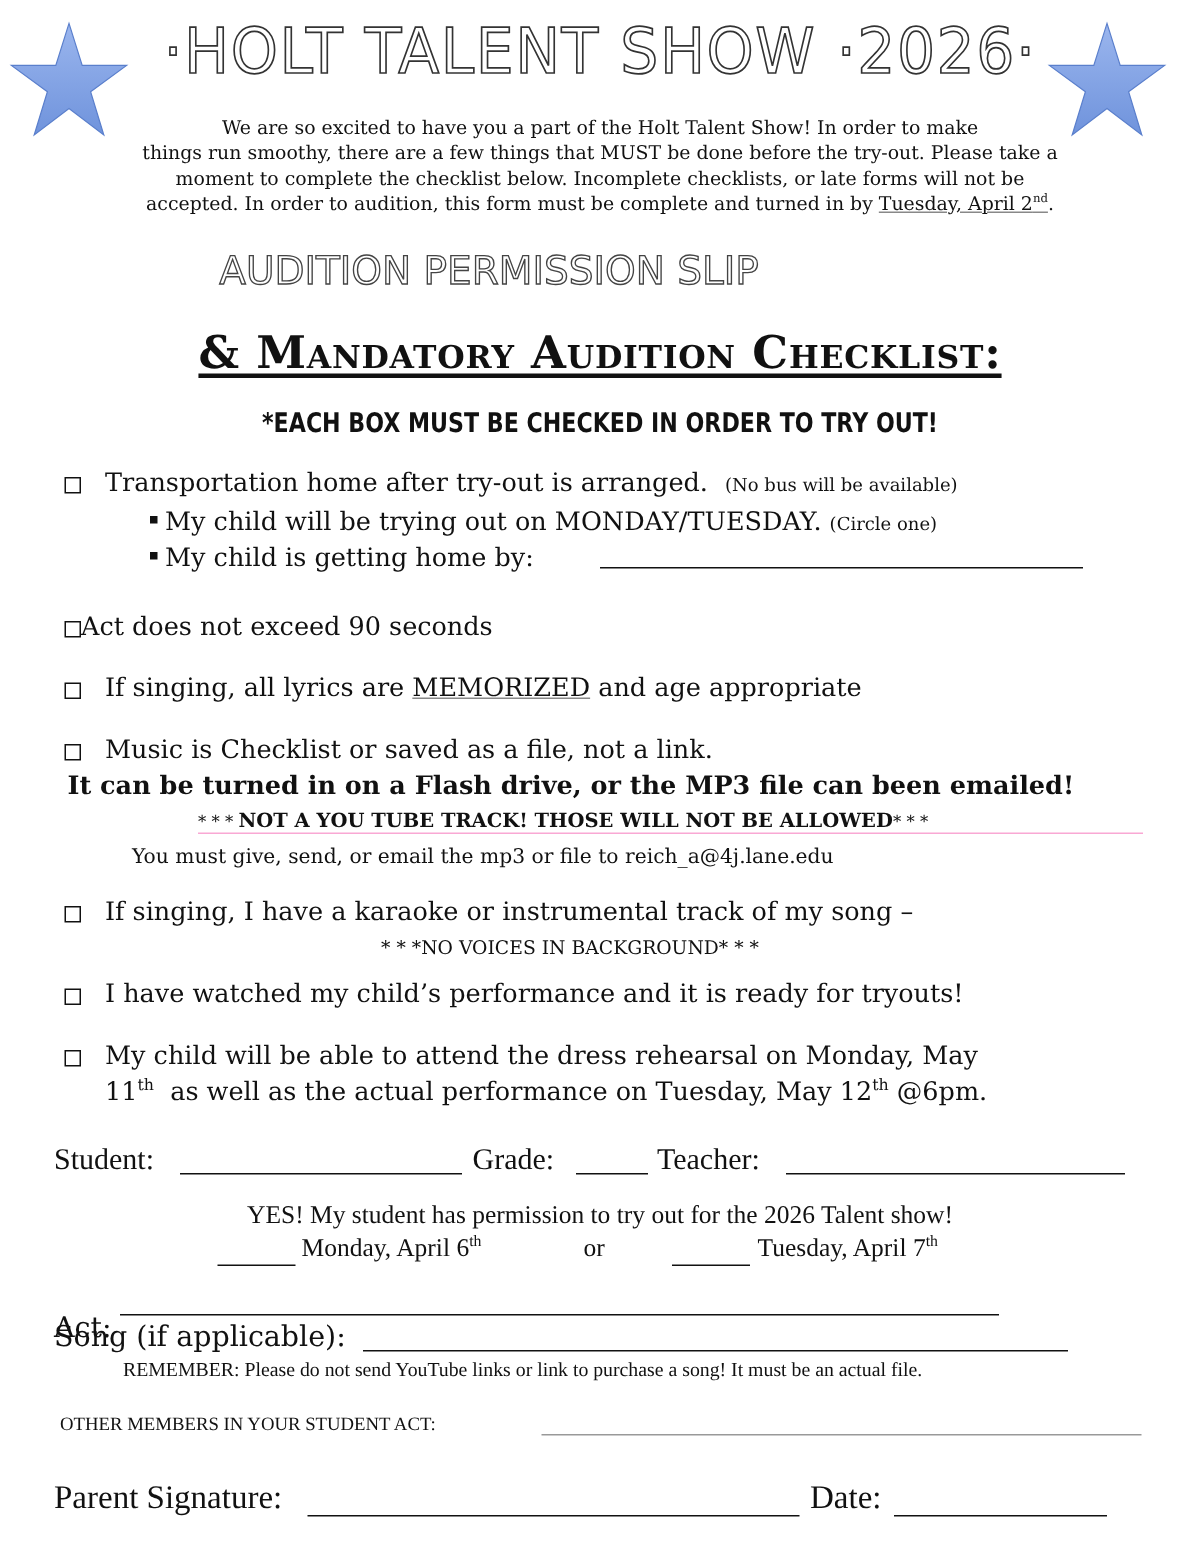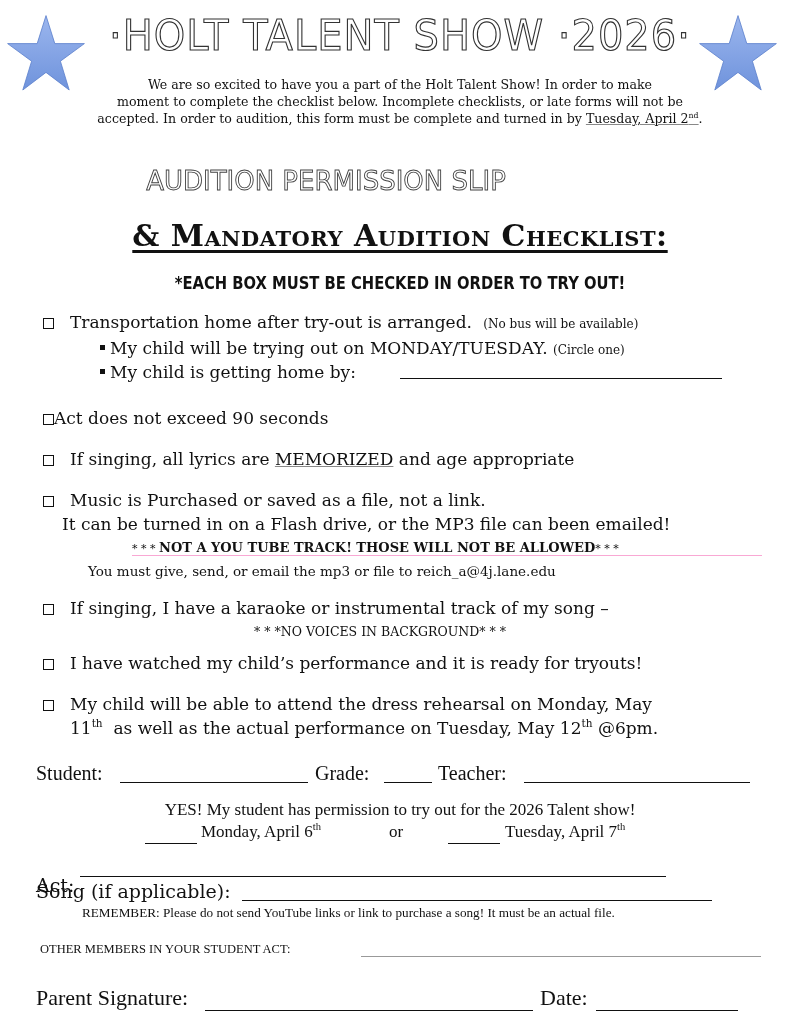--- a/index.html
+++ b/index.html
@@ -59,20 +59,21 @@
       <stop offset="1" stop-color="#6f93dc"></stop>
     </linearGradient>
   </defs>
   <polygon points="50,2 61,37 98,37 68,59 79,95 50,73 21,95 32,59 2,37 39,37" fill="url(#sg2)" stroke="#5a7fcc" stroke-width="1"></polygon>
 </svg>
 
 <div class="title">·HOLT TALENT SHOW ·2026·</div>
 
 <div class="intro">
   <div>We are so excited to have you a part of the Holt Talent Show!  In order to make</div>
+  <div>things run smoothy, there are a few things that MUST be done before the try-out.  Please take a</div>
   <div>moment to complete the checklist below.  Incomplete checklists, or late forms will not be</div>
   <div><span>accepted.  In order to audition, this form must be complete and turned in by </span><span class="u"><span>Tuesday, April 2</span><sup>nd</sup></span><span>.</span></div>
 </div>
 
 <div class="subtitle">AUDITION PERMISSION SLIP</div>
 <div class="heading">&amp; Mandatory Audition Checklist:</div>
 <div class="notice">*EACH BOX MUST BE CHECKED IN ORDER TO TRY OUT!</div>
 
 <div class="cb" style="left:43px; top:318px;"></div>
 <div class="item" style="left:70px; top:312px;">
@@ -90,22 +91,22 @@
 
 <div class="cb" style="left:43px; top:414px;"></div>
 <div class="item" style="left:54px; top:408px;">Act does not exceed 90 seconds</div>
 
 <div class="cb" style="left:43px; top:455px;"></div>
 <div class="item" style="left:70px; top:449px;">
   <span>If singing, all lyrics are </span><span style="text-decoration:underline; text-decoration-color:#888;">MEMORIZED</span><span> and age appropriate</span>
 </div>
 
 <div class="cb" style="left:43px; top:496px;"></div>
-<div class="item" style="left:70px; top:490px;">Music is Purchased or saved as a file, not a link.</div>
-<div class="item" style="left:62px; top:514px;">It can be turned in on a Flash drive, or the MP3 file can been emailed!</div>
+<div class="item" style="left:70px; top:490px;">Music is Checklist or saved as a file, not a link.</div>
+<div class="item" style="left:45px; top:514px;font-weight:bold;">It can be turned in on a Flash drive, or the MP3 file can been emailed!</div>
 <div class="item" style="left:132px; top:540px; font-size:13px; border-bottom:1px solid #f9a8d4; width:630px;">
   <span style="font-size:11px;">* * * </span><span class="bold">NOT A YOU TUBE TRACK! THOSE WILL NOT BE ALLOWED</span><span style="font-size:11px;">* * *</span>
 </div>
 <div class="item" style="left:88px; top:563px; font-size:13.5px;">You must give, send, or email the mp3 or file to reich_a@4j.lane.edu</div>
 
 <div class="cb" style="left:43px; top:604px;"></div>
 <div class="item" style="left:70px; top:598px;">If singing, I have a karaoke or instrumental track of my song –</div>
 <div class="item" style="left:0; width:760px; text-align:center; top:624px; font-size:12.5px;">* * *NO VOICES IN BACKGROUND* * *</div>
 
 <div class="cb" style="left:43px; top:659px;"></div>

